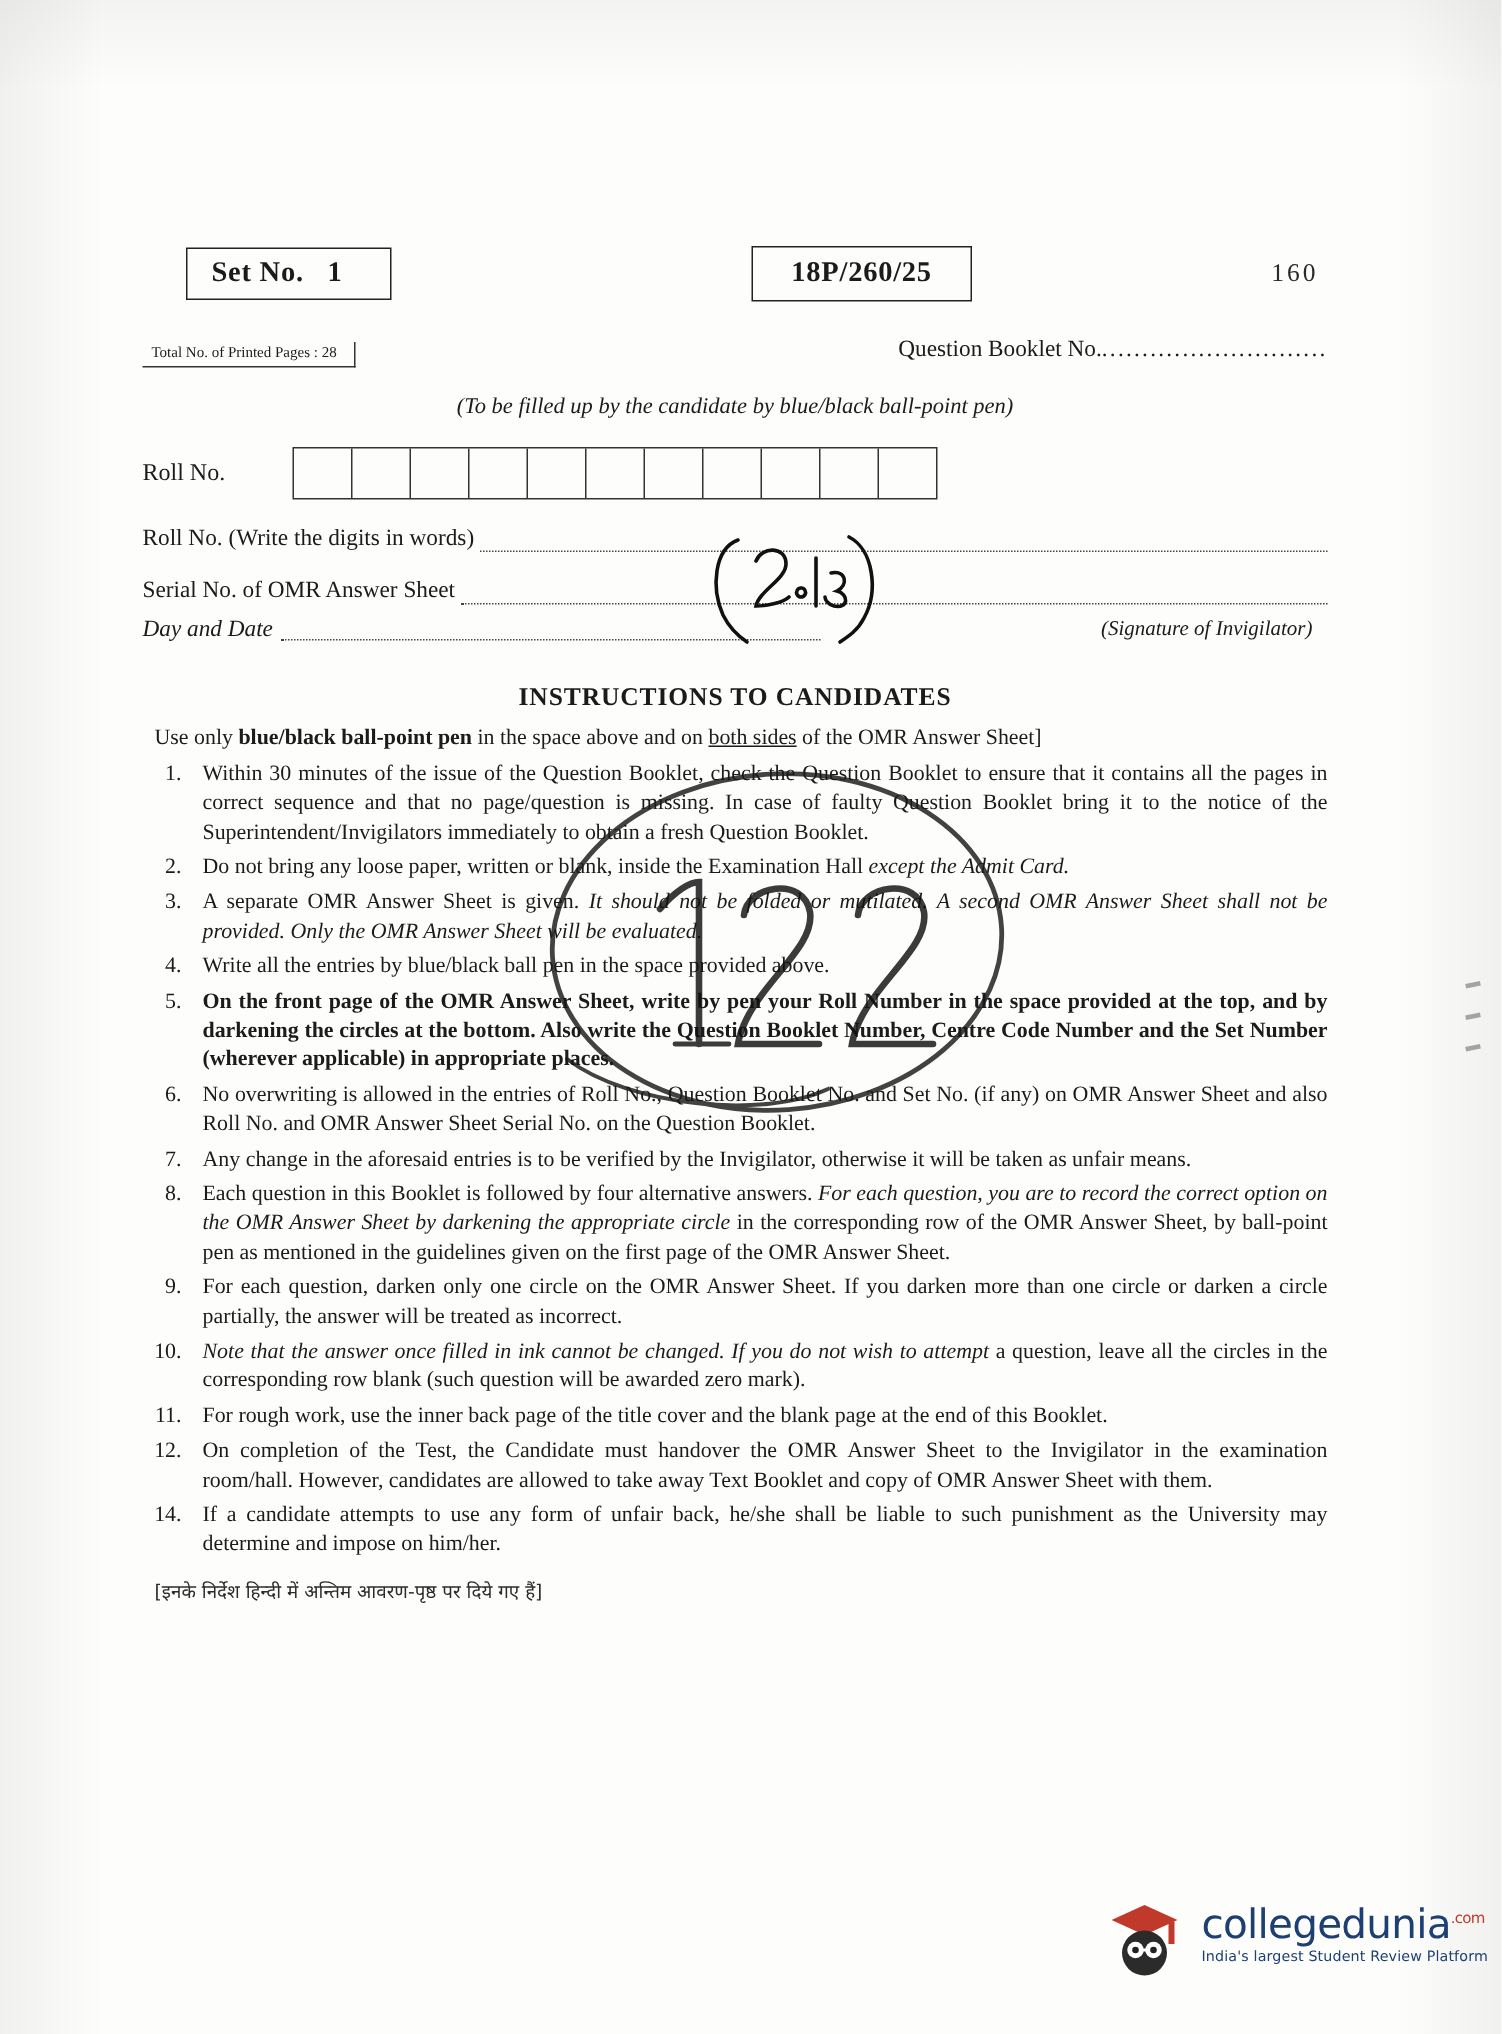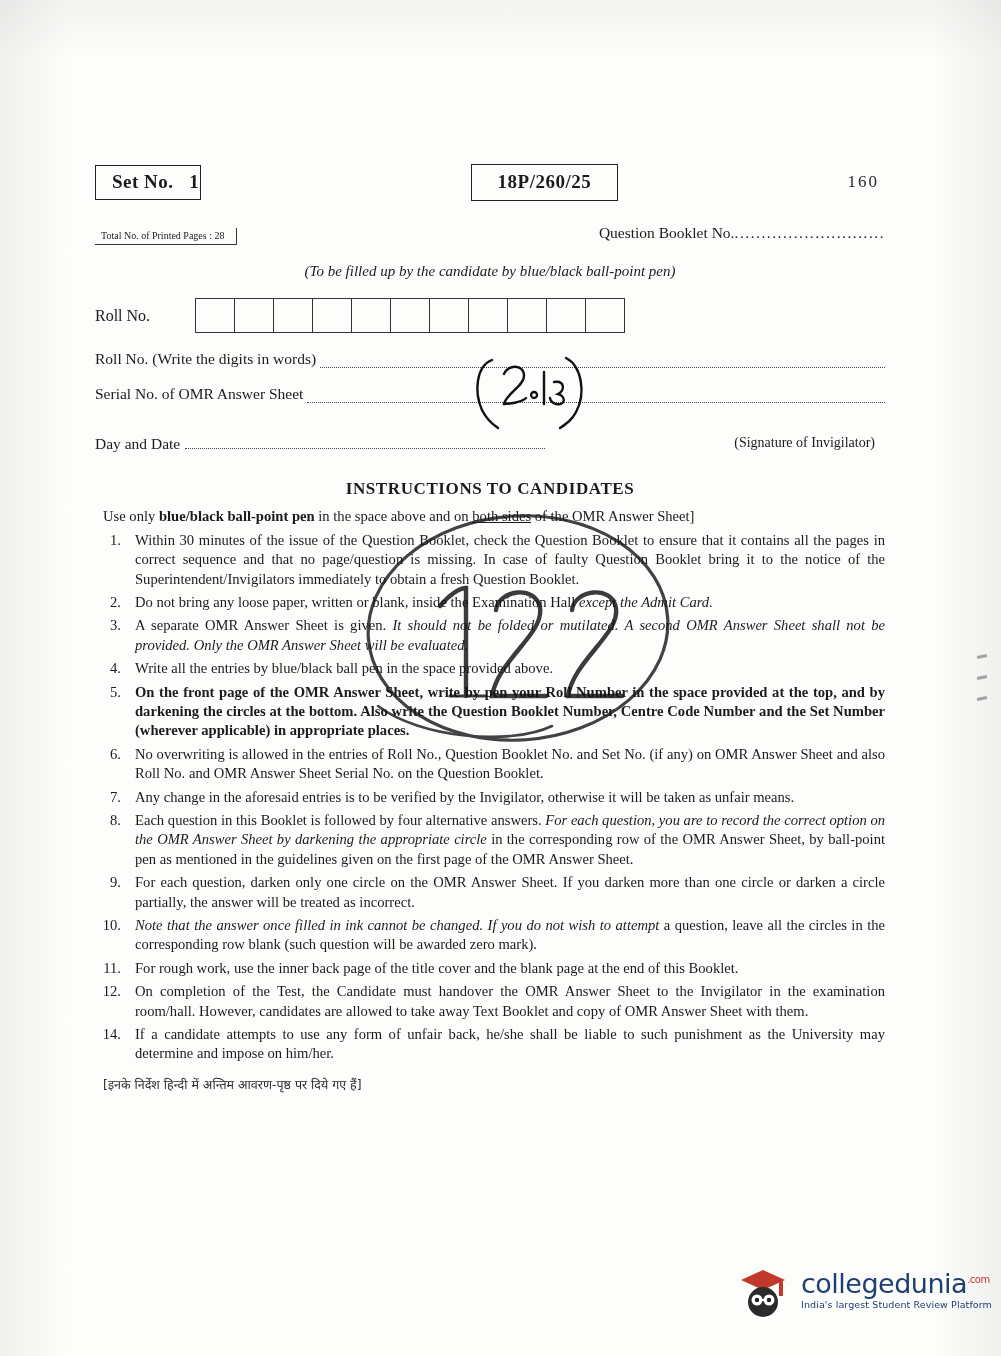--- a/index.html
+++ b/index.html
@@ -40,25 +40,26 @@
 
   
   .hdr-row {
     display: flex;
     align-items: center;
     justify-content: space-between;
     height: 44px;
   }
   .setno-box {
     border: 1.6px solid #222;
-    padding: 5px 1px 6px 16px;
+    padding: 5px 32px 6px 16px;
     font-size: 19px;
     font-weight: bold;
     letter-spacing: 0.5px;
     font-family: "Liberation Serif", serif;
+    margin-left: 29px;
   }
   .code-box {
     border: 1.4px solid #222;
     padding: 6px 26px 7px 26px;
     font-size: 19px;
     font-weight: bold;
     letter-spacing: 0.5px;
     margin-left: 40px;
   }
   .booklet-serial {
@@ -146,23 +147,24 @@
   .centre-cell:last-child { border-right: none; }
   .sig-dots {
     flex: 1;
     border-bottom: 1px dotted #444;
     margin-left: 60px;
     height: 13px;
   }
 
   .day-row {
     display: flex;
-    align-items: flex-start;
-    margin-top: 32px;
+    align-items: center;
+    margin-top: 8px;
     font-size: 15.5px;
+    font-style: italic;
   }
   .day-label { white-space: nowrap; }
   .day-dots {
     width: 360px;
     border-bottom: 1px dotted #444;
     margin-left: 5px;
     height: 13px;
   }
   .sig-invig {
     margin-left: auto;

